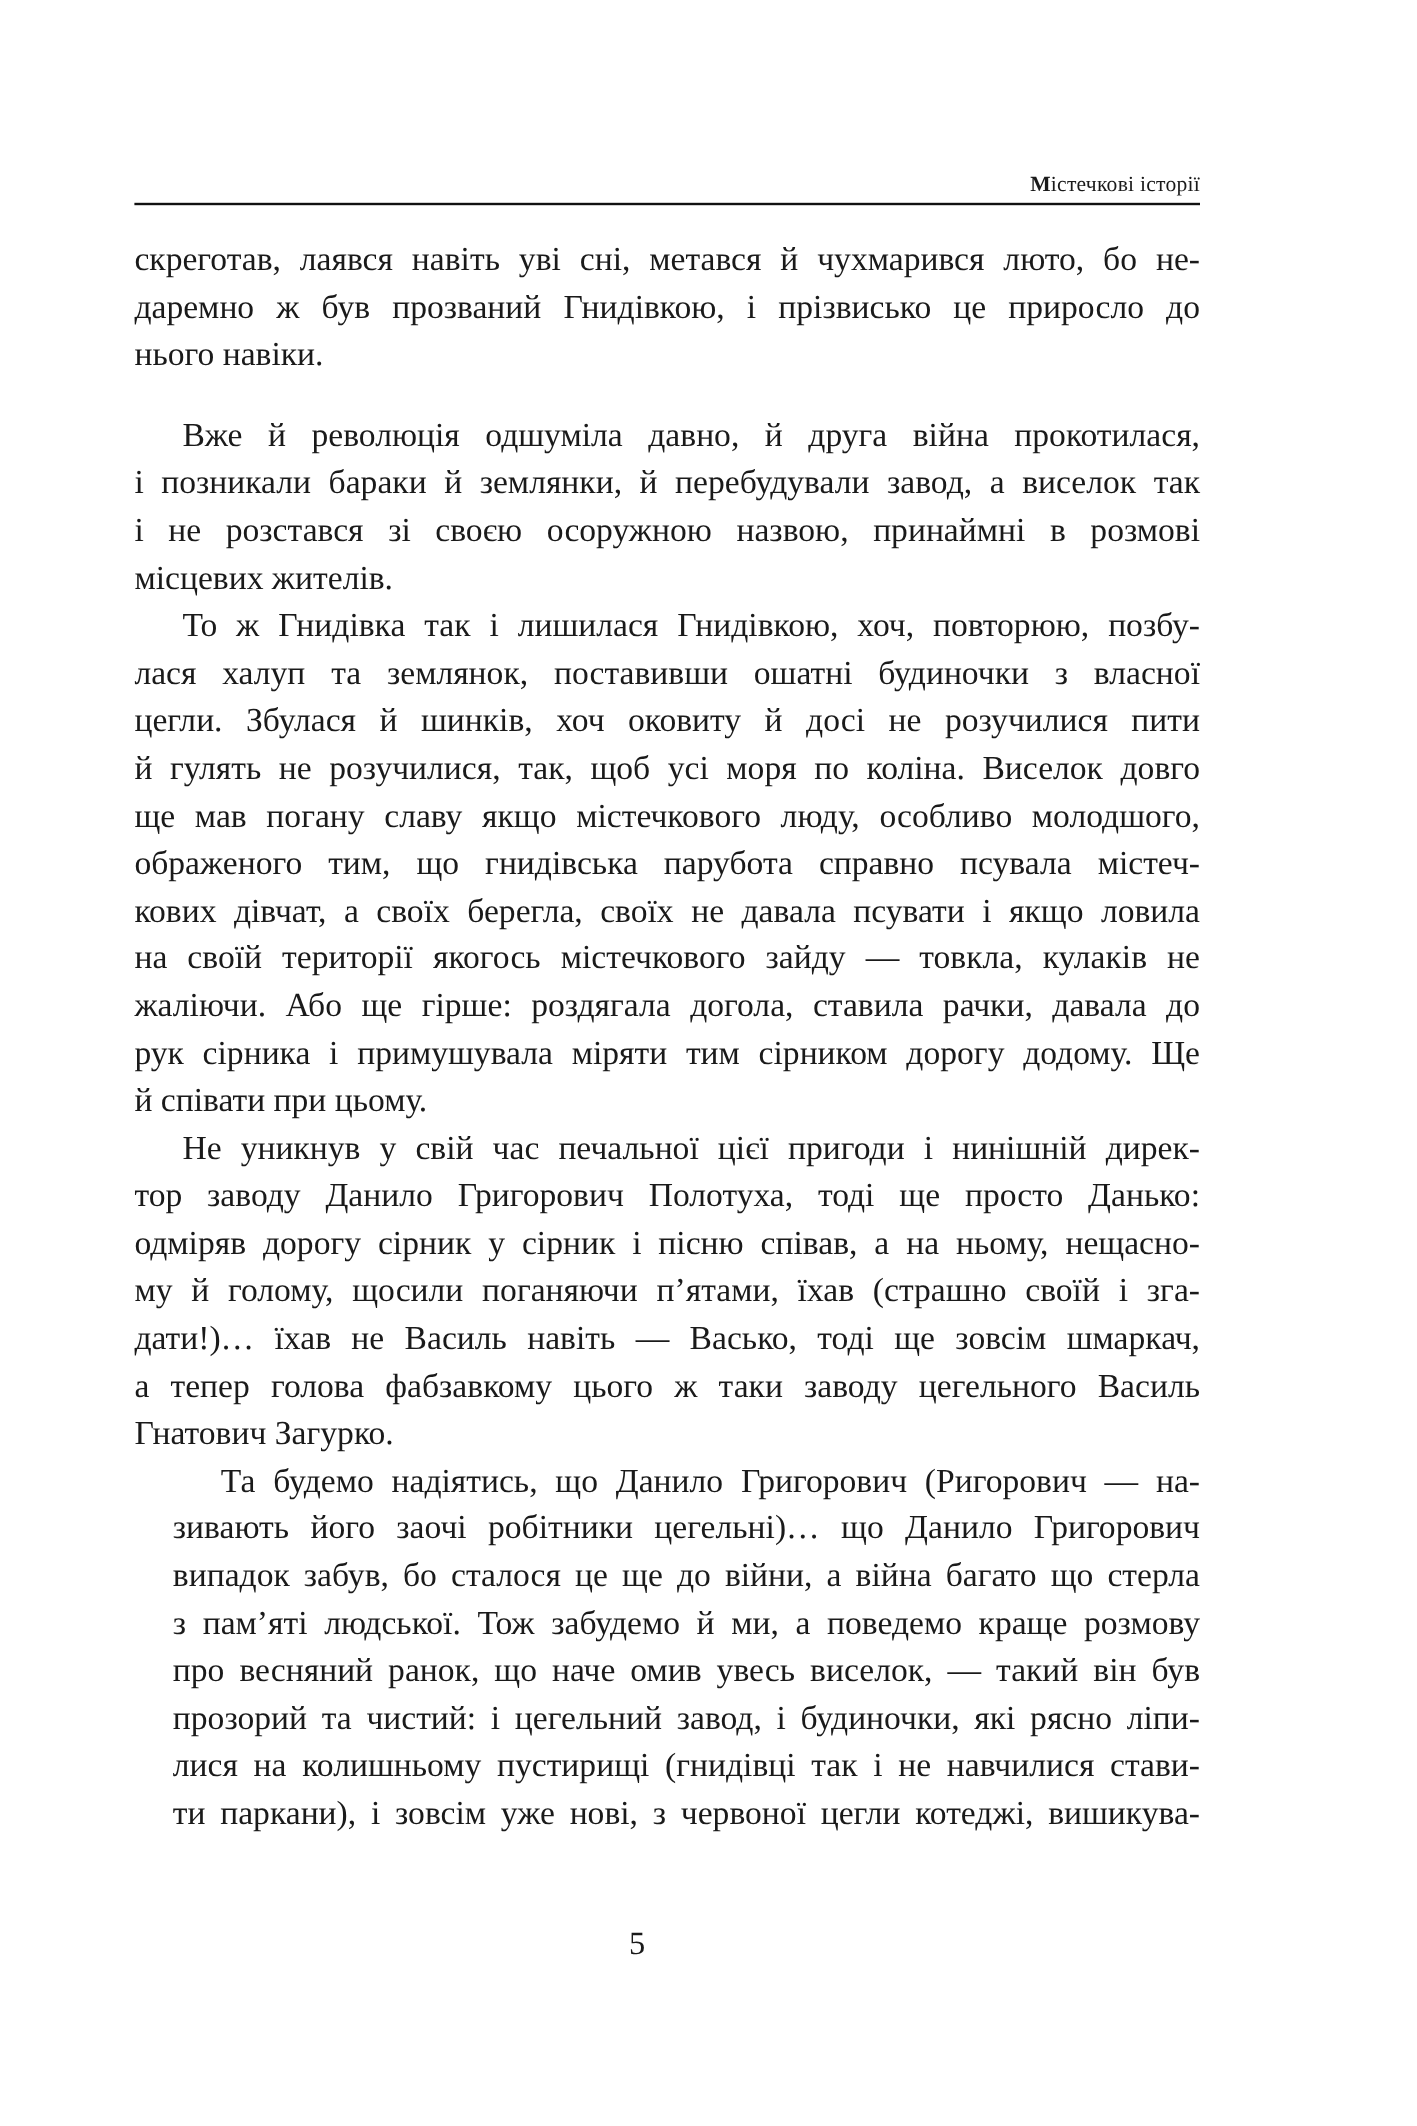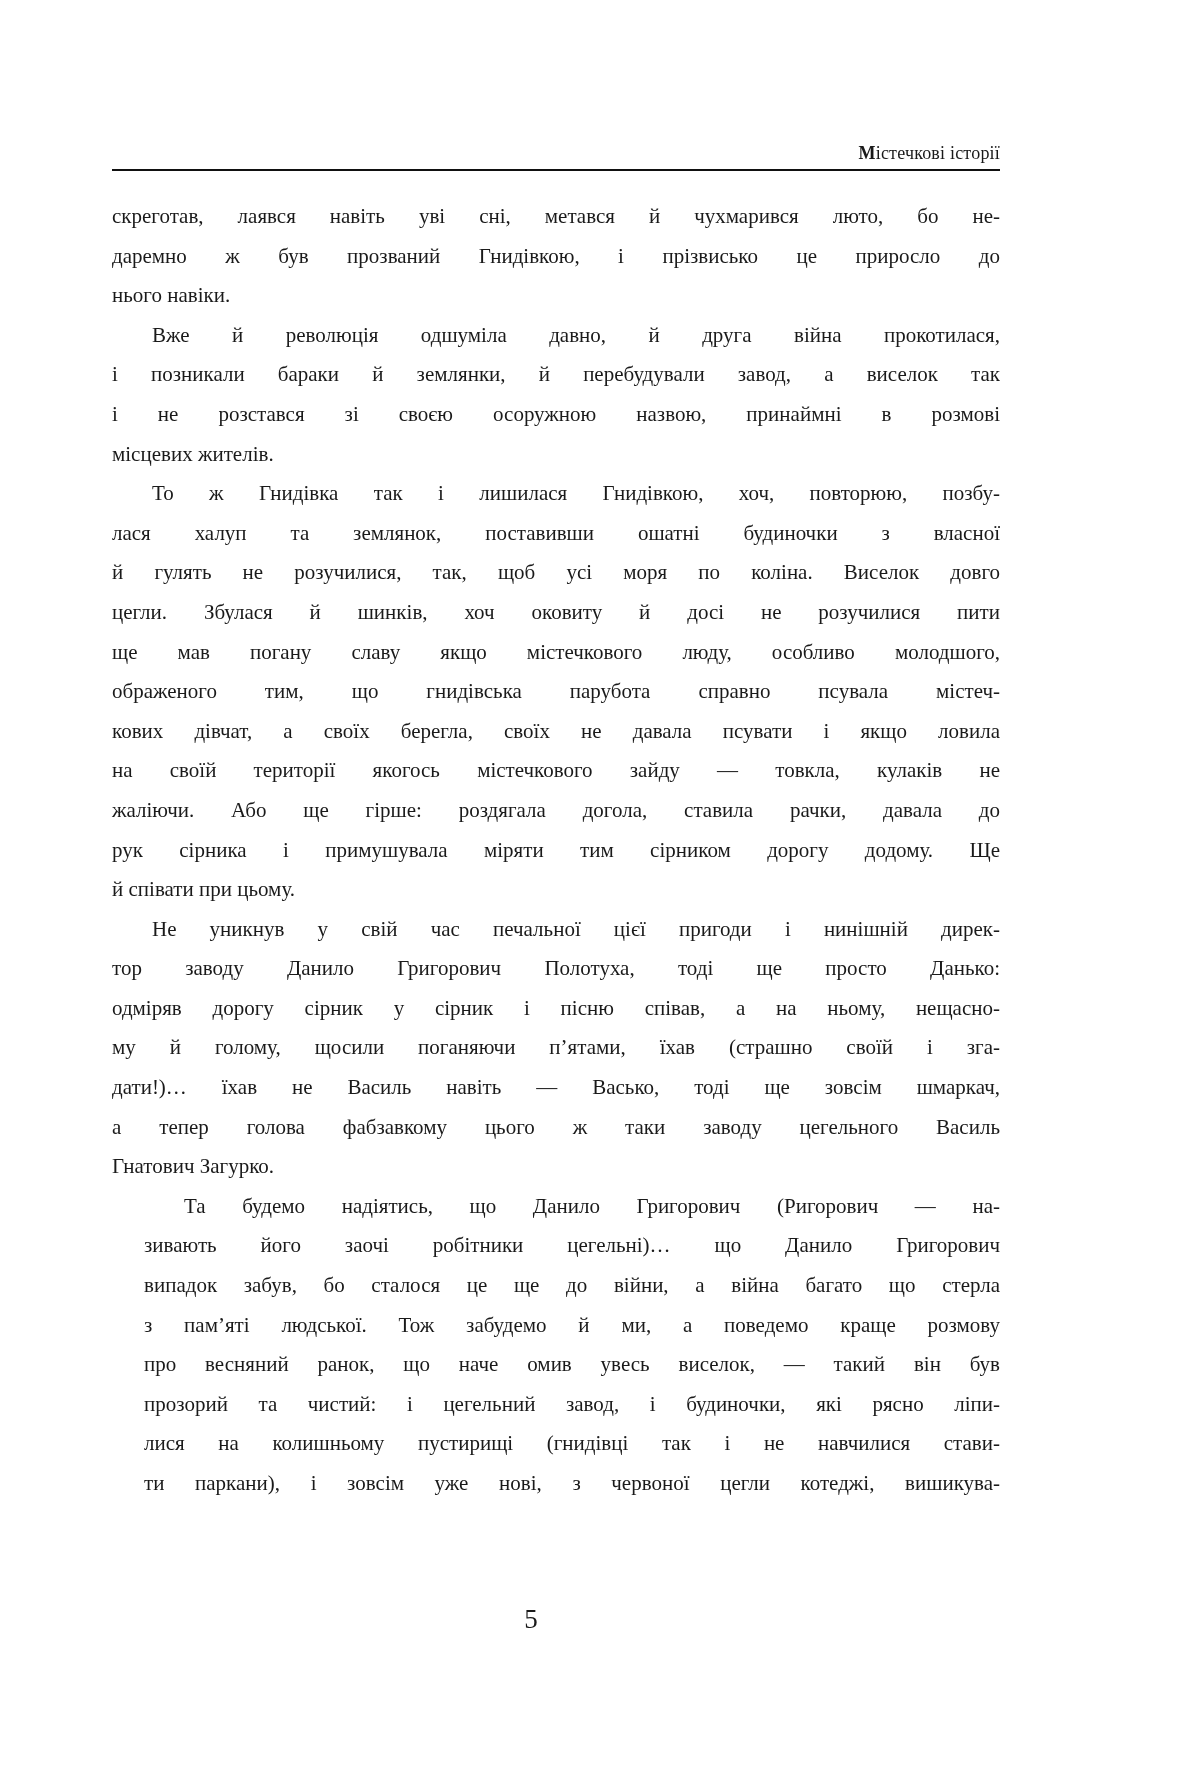--- a/index.html
+++ b/index.html
@@ -34,21 +34,21 @@
     top: 169px;
     width: 888px;
     height: 0;
     border-top: 2px solid #111;
   }
   .body-text {
     position: absolute;
     left: 112px;
     top: 197px;
     width: 888px;
-    font-size: 21px;
+    font-size: 28px;
     line-height: 39.6px;
     text-align: justify;
     hyphens: manual;
   }
   .body-text p {
     margin: 0;
     text-indent: 40px;
   }
   .body-text p.cont {
     text-indent: 0;
@@ -78,30 +78,30 @@
 <div class="running-head"><span class="initial">М</span><span>істечкові історії</span></div>
 <div class="head-rule"></div>
 
 <div class="body-text" id="body-text">
     <p class="cont" style="text-indent: 0px;">
       <span class="line">скреготав, лаявся навіть уві сні, метався й чухмарився люто, бо не-</span>
       <span class="line">даремно ж був прозваний Гнидівкою, і прізвисько це приросло до</span>
       <span class="line last">нього навіки.</span>
     </p>
     <p class="" style="text-indent: 0px;">
-      <span class="line" style="padding-left: 40px;">Вже й революція одшуміла давно, й друга війна прокотилася,</span>
+      <span class="line" style="padding-left: 40px; margin-top: 28px;">Вже й революція одшуміла давно, й друга війна прокотилася,</span>
       <span class="line">і позникали бараки й землянки, й перебудували завод, а виселок так</span>
       <span class="line">і не розстався зі своєю осоружною назвою, принаймні в розмові</span>
       <span class="line last">місцевих жителів.</span>
     </p>
     <p class="" style="text-indent: 0px;">
       <span class="line" style="padding-left: 40px;">То ж Гнидівка так і лишилася Гнидівкою, хоч, повторюю, позбу-</span>
       <span class="line">лася халуп та землянок, поставивши ошатні будиночки з власної</span>
+      <span class="line">цегли. Збулася й шинків, хоч оковиту й досі не розучилися пити</span>
       <span class="line">й гулять не розучилися, так, щоб усі моря по коліна. Виселок довго</span>
-      <span class="line">цегли. Збулася й шинків, хоч оковиту й досі не розучилися пити</span>
       <span class="line">ще мав погану славу якщо містечкового люду, особливо молодшого,</span>
       <span class="line">ображеного тим, що гнидівська парубота справно псувала містеч-</span>
       <span class="line">кових дівчат, а своїх берегла, своїх не давала псувати і якщо ловила</span>
       <span class="line">на своїй території якогось містечкового зайду — товкла, кулаків не</span>
       <span class="line">жаліючи. Або ще гірше: роздягала догола, ставила рачки, давала до</span>
       <span class="line">рук сірника і примушувала міряти тим сірником дорогу додому. Ще</span>
       <span class="line last">й співати при цьому.</span>
     </p>
     <p class="" style="text-indent: 0px; font-family: Liberation Serif, serif;">
       <span class="line" style="padding-left: 40px;">Не уникнув у свій час печальної цієї пригоди і нинішній дирек-</span>

